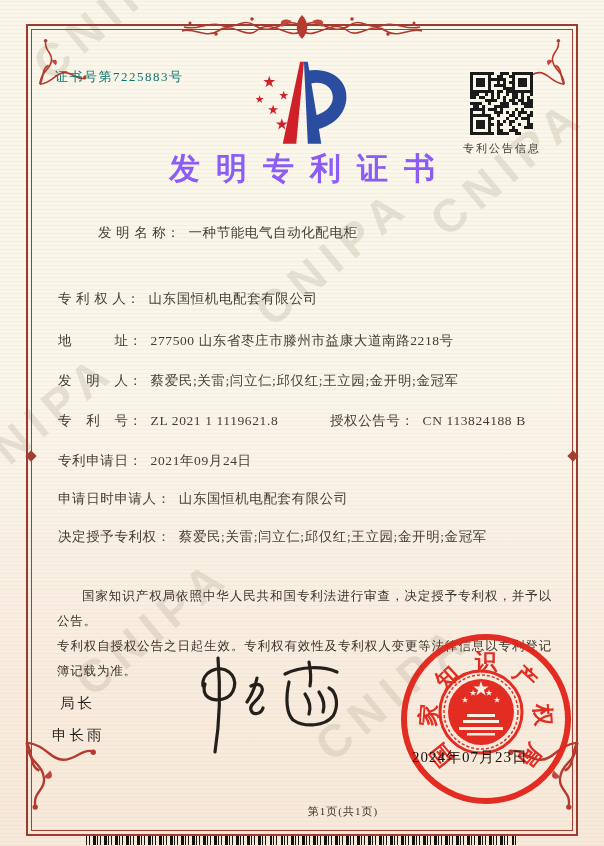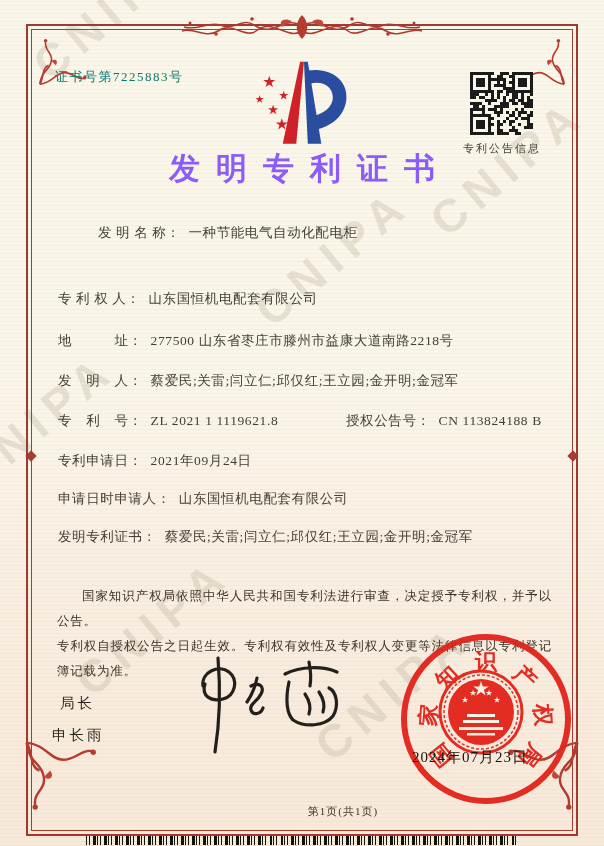--- a/index.html
+++ b/index.html
@@ -24,21 +24,21 @@
   .edge-dia{position:absolute;z-index:2;width:8px;height:8px;background:#a23f33;transform:rotate(45deg);}
   .cert-no{position:absolute;left:55px;top:68px;z-index:3;font-size:13px;letter-spacing:1.5px;color:#0f766e;}
   .logo{position:absolute;left:250px;top:57px;width:106px;height:95px;z-index:3;}
   .qr{position:absolute;left:470px;top:72px;width:63px;height:63px;z-index:3;}
   .qr-caption{position:absolute;left:455px;top:141px;width:94px;z-index:3;text-align:center;
       font-size:11px;letter-spacing:2px;color:#453f35;}
   .title{position:absolute;left:0;top:148px;width:100%;z-index:3;text-align:center;
       font-size:31px;font-weight:bold;letter-spacing:16px;text-indent:16px;color:#8b5cf6;}
   .row{position:absolute;left:58px;right:36px;z-index:3;font-size:13.5px;letter-spacing:0.6px;color:#443e34;}
   .flabel{margin-right:8px;}
-  .pair-right{position:absolute;left:272px;top:0;margin-left:16px;}
+  .pair-right{position:absolute;left:272px;top:0;}
   .r1{top:224px;margin-left:40px;}.r2{top:290px;}.r3{top:332px;}.r4{top:372px;}
   .r5{top:412px;}.r6{top:452px;}.r7{top:490px;}.r8{top:528px;}
   .notice{position:absolute;left:57px;right:52px;top:584px;z-index:3;font-size:12.5px;
       line-height:25px;letter-spacing:0.8px;color:#3b352a;text-align:justify;}
   .notice .ind{text-indent:2em;}
   .sig-title{position:absolute;left:60px;top:694px;z-index:3;font-size:14.5px;letter-spacing:3px;color:#2c2821;}
   .sig-name{position:absolute;left:52px;top:726px;z-index:3;font-size:14.5px;letter-spacing:3px;color:#2c2821;font-family:Liberation Serif, serif;}
   .signature{position:absolute;left:185px;top:652px;width:170px;height:115px;z-index:3;}
   .seal{position:absolute;left:397px;top:630px;width:178px;height:178px;z-index:4;opacity:0.95;}
   .seal-date{position:absolute;left:412px;top:748px;z-index:5;font-size:15px;letter-spacing:1px;color:#17140f;}
@@ -324,21 +324,21 @@
     <span class="pair"><span class="flabel">专　利　号：</span><span class="fvalue">ZL 2021 1 1119621.8</span></span>
     <span class="pair pair-right"><span class="flabel">授权公告号：</span><span class="fvalue">CN 113824188 B</span></span>
   </div>
   <div class="row r6">
     <span class="pair"><span class="flabel">专利申请日：</span><span class="fvalue">2021年09月24日</span></span>
   </div>
   <div class="row r7">
     <span class="flabel">申请日时申请人：</span><span class="fvalue">山东国恒机电配套有限公司</span>
   </div>
   <div class="row r8">
-    <span class="flabel">发明专利证书：</span><span class="fvalue">蔡爱民;关雷;闫立仁;邱仅红;王立园;金开明;金冠军</span>
+    <span class="flabel">决定授予专利权：</span><span class="fvalue">蔡爱民;关雷;闫立仁;邱仅红;王立园;金开明;金冠军</span>
   </div>
 
   <div class="notice">
     <div class="ind">国家知识产权局依照中华人民共和国专利法进行审查，决定授予专利权，并予以公告。</div>
     <div>专利权自授权公告之日起生效。专利权有效性及专利权人变更等法律信息以专利登记簿记载为准。</div>
   </div>
 
   <div class="sig-title">局长</div>
   <div class="sig-name">申长雨</div>
   <div class="signature">

